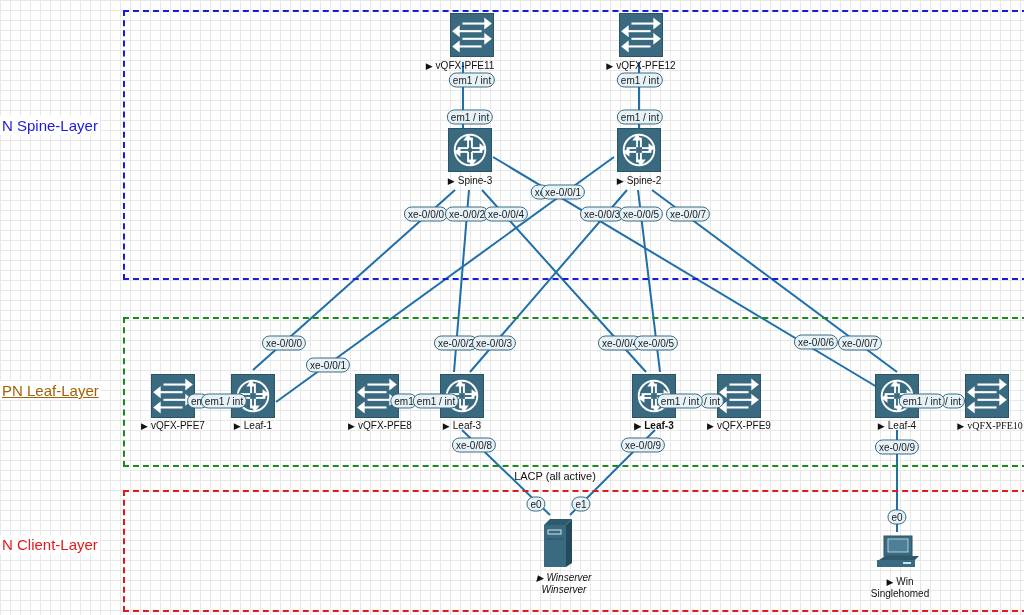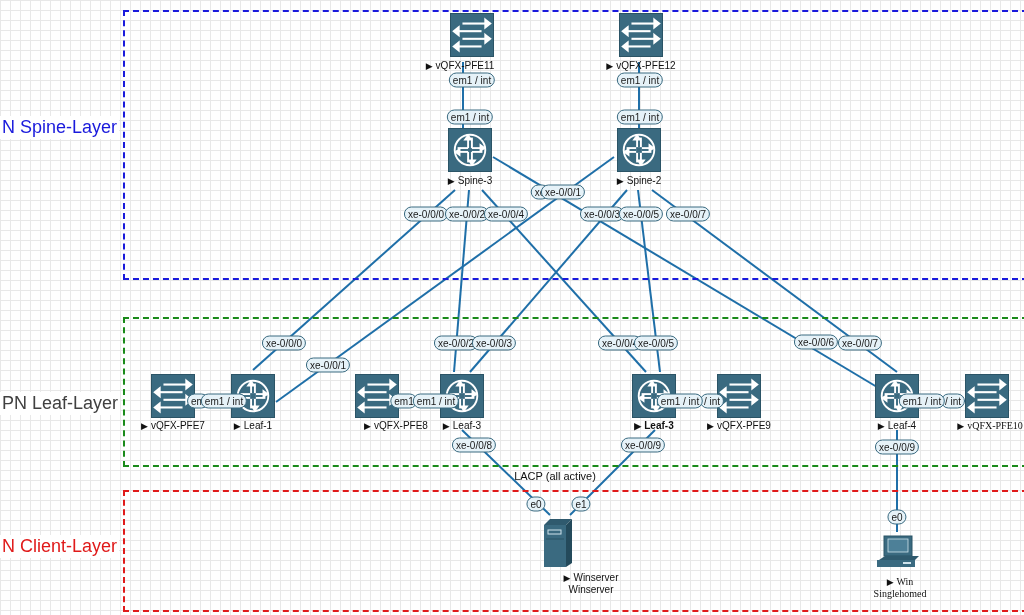--- a/index.html
+++ b/index.html
@@ -7,21 +7,21 @@
     width:1024px; height:615px; overflow:hidden; position:relative;
     background-color:#ffffff;
     background-image:
       linear-gradient(#e8e8e8 1px, transparent 1px),
       linear-gradient(90deg, #e8e8e8 1px, transparent 1px);
     background-size:10px 10px;
     font-family:"Liberation Sans", sans-serif;
   }
   #canvas { position:absolute; left:0; top:0; width:1024px; height:615px; }
   .layer-box { position:absolute; border:2px dashed; box-sizing:border-box; }
-  .layer-label { position:absolute; font-size:18px; background:#fff; padding:1px 2px; white-space:nowrap; }
+  .layer-label { position:absolute; font-size:15px; background:#fff; padding:1px 2px; white-space:nowrap; }
   .node { position:absolute; width:44px; height:44px; background:#3a6a80; border:1px solid #2b5466; box-sizing:border-box; }
   .node svg { width:100%; height:100%; display:block; }
   .node-label { position:absolute; font-size:10px; color:#111; white-space:nowrap; transform:translateX(-50%); text-align:center; line-height:12px; }
   .node-label .tri { font-size:9px; margin-right:3px; }
   .iface { position:absolute; font-size:10px; color:#1a1a1a; background:#e6f2f8; border:1.5px solid #3a6a80; border-radius:8px; padding:0 3px; height:13px; line-height:13px; white-space:nowrap; transform:translate(-50%,-50%); }
   .note { position:absolute; font-size:11px; color:#111; white-space:nowrap; transform:translateX(-50%); }
   .host { position:absolute; }
 </style>
 </head>
 <body>
@@ -47,21 +47,21 @@
       <line x1="462" y1="430" x2="550" y2="515"></line>
       <line x1="655" y1="430" x2="570" y2="515"></line>
       <line x1="897" y1="430" x2="897" y2="532"></line>
     </g>
   </svg>
 
   <div class="layer-box" style="left:123px;top:10px;width:905px;height:270px;border-color:#1a1adc;"></div>
   <div class="layer-label" style="left:0;top:116px;color:#1a1adc;">N Spine-Layer</div>
 
   <div class="layer-box" style="left:123px;top:317px;width:905px;height:150px;border-color:#1a8a1a;"></div>
-  <div class="layer-label" style="left:0;top:392px;color:#404040;">PN Leaf-Layer</div>
+  <div class="layer-label" style="left:0;top:381px;color:#a16207;text-decoration:underline;">PN Leaf-Layer</div>
 
   <div class="layer-box" style="left:123px;top:490px;width:905px;height:122px;border-color:#e01a1a;"></div>
   <div class="layer-label" style="left:0;top:535px;color:#e01a1a;">N Client-Layer</div>
 
   <div class="node" style="left:450px;top:13px;">
     <svg viewBox="0 0 44 44">
         <g stroke="#fff" stroke-width="2.2" fill="#fff">
           <line x1="12" y1="10" x2="36" y2="10"></line>
           <polygon points="36,6 41,10 36,14"></polygon>
           <line x1="8" y1="18" x2="32" y2="18"></line>
@@ -171,21 +171,21 @@
           <polygon points="36,6 41,10 36,14"></polygon>
           <line x1="8" y1="18" x2="32" y2="18"></line>
           <polygon points="8,14 3,18 8,22"></polygon>
           <line x1="12" y1="26" x2="36" y2="26"></line>
           <polygon points="36,22 41,26 36,30"></polygon>
           <line x1="8" y1="34" x2="32" y2="34"></line>
           <polygon points="8,30 3,34 8,38"></polygon>
         </g>
       </svg>
   </div>
-  <div class="node-label" style="left:380px;top:420px;margin-left:16px;"><span class="tri">▶</span><span>vQFX-PFE8</span></div>
+  <div class="node-label" style="left:380px;top:420px;"><span class="tri">▶</span><span>vQFX-PFE8</span></div>
 
   <div class="node" style="left:440px;top:374px;">
     <svg viewBox="0 0 44 44">
         <circle cx="22" cy="22" r="16" stroke="#fff" stroke-width="2" fill="none"></circle>
         <g stroke="#fff" stroke-width="2" fill="#fff">
           <line x1="20" y1="9" x2="20" y2="35"></line>
           <line x1="24" y1="9" x2="24" y2="35"></line>
           <line x1="9" y1="20" x2="35" y2="20"></line>
           <line x1="9" y1="24" x2="35" y2="24"></line>
           <polygon points="20,7 17,11 23,11"></polygon>
@@ -268,35 +268,35 @@
 
   <div class="host" style="left:540px;top:517px;width:34px;height:52px;">
     <svg width="34" height="52" viewBox="0 0 34 52">
       <polygon points="4,8 10,2 32,2 26,8" fill="#2f5a6e"></polygon>
       <polygon points="26,8 32,2 32,46 26,50" fill="#244a5b"></polygon>
       <rect x="4" y="8" width="22" height="42" fill="#3a6a80"></rect>
       <rect x="8" y="13" width="13" height="4" fill="none" stroke="#cfe3ec" stroke-width="1"></rect>
       <line x1="6" y1="22" x2="24" y2="22" stroke="#2b5466" stroke-width="1"></line>
     </svg>
   </div>
-  <div class="node-label" style="left:591px;top:572px;">
+  <div class="node-label" style="left:564px;top:572px;font-style:italic;">
     <span class="tri">▶</span><span>Winserver</span><br>
     <span>Winserver</span>
   </div>
 
   <div class="host" style="left:875px;top:534px;width:46px;height:36px;">
     <svg width="46" height="36" viewBox="0 0 46 36">
       <rect x="9" y="2" width="28" height="20" fill="#3a6a80" stroke="#2b5466"></rect>
       <rect x="13" y="5" width="20" height="13" fill="#4d8098" stroke="#cfe3ec" stroke-width="0.8"></rect>
       <polygon points="4,26 10,22 44,22 40,26" fill="#2f5a6e"></polygon>
       <rect x="2" y="26" width="38" height="7" fill="#3a6a80"></rect>
       <rect x="28" y="28" width="8" height="2" fill="#cfe3ec"></rect>
     </svg>
   </div>
-  <div class="node-label" style="left:900px;top:576px;font-family:Liberation Serif, serif;">
+  <div class="node-label" style="left:900px;top:576px;">
     <span class="tri">▶</span><span>Win</span><br>
     <span>Singlehomed</span>
   </div>
 
   <span class="iface" style="left:472px;top:80px;">em1 / int</span>
   <span class="iface" style="left:470px;top:117px;">em1 / int</span>
   <span class="iface" style="left:640px;top:80px;">em1 / int</span>
   <span class="iface" style="left:640px;top:117px;">em1 / int</span>
 
   <span class="iface" style="left:540px;top:192px;">xe</span>

